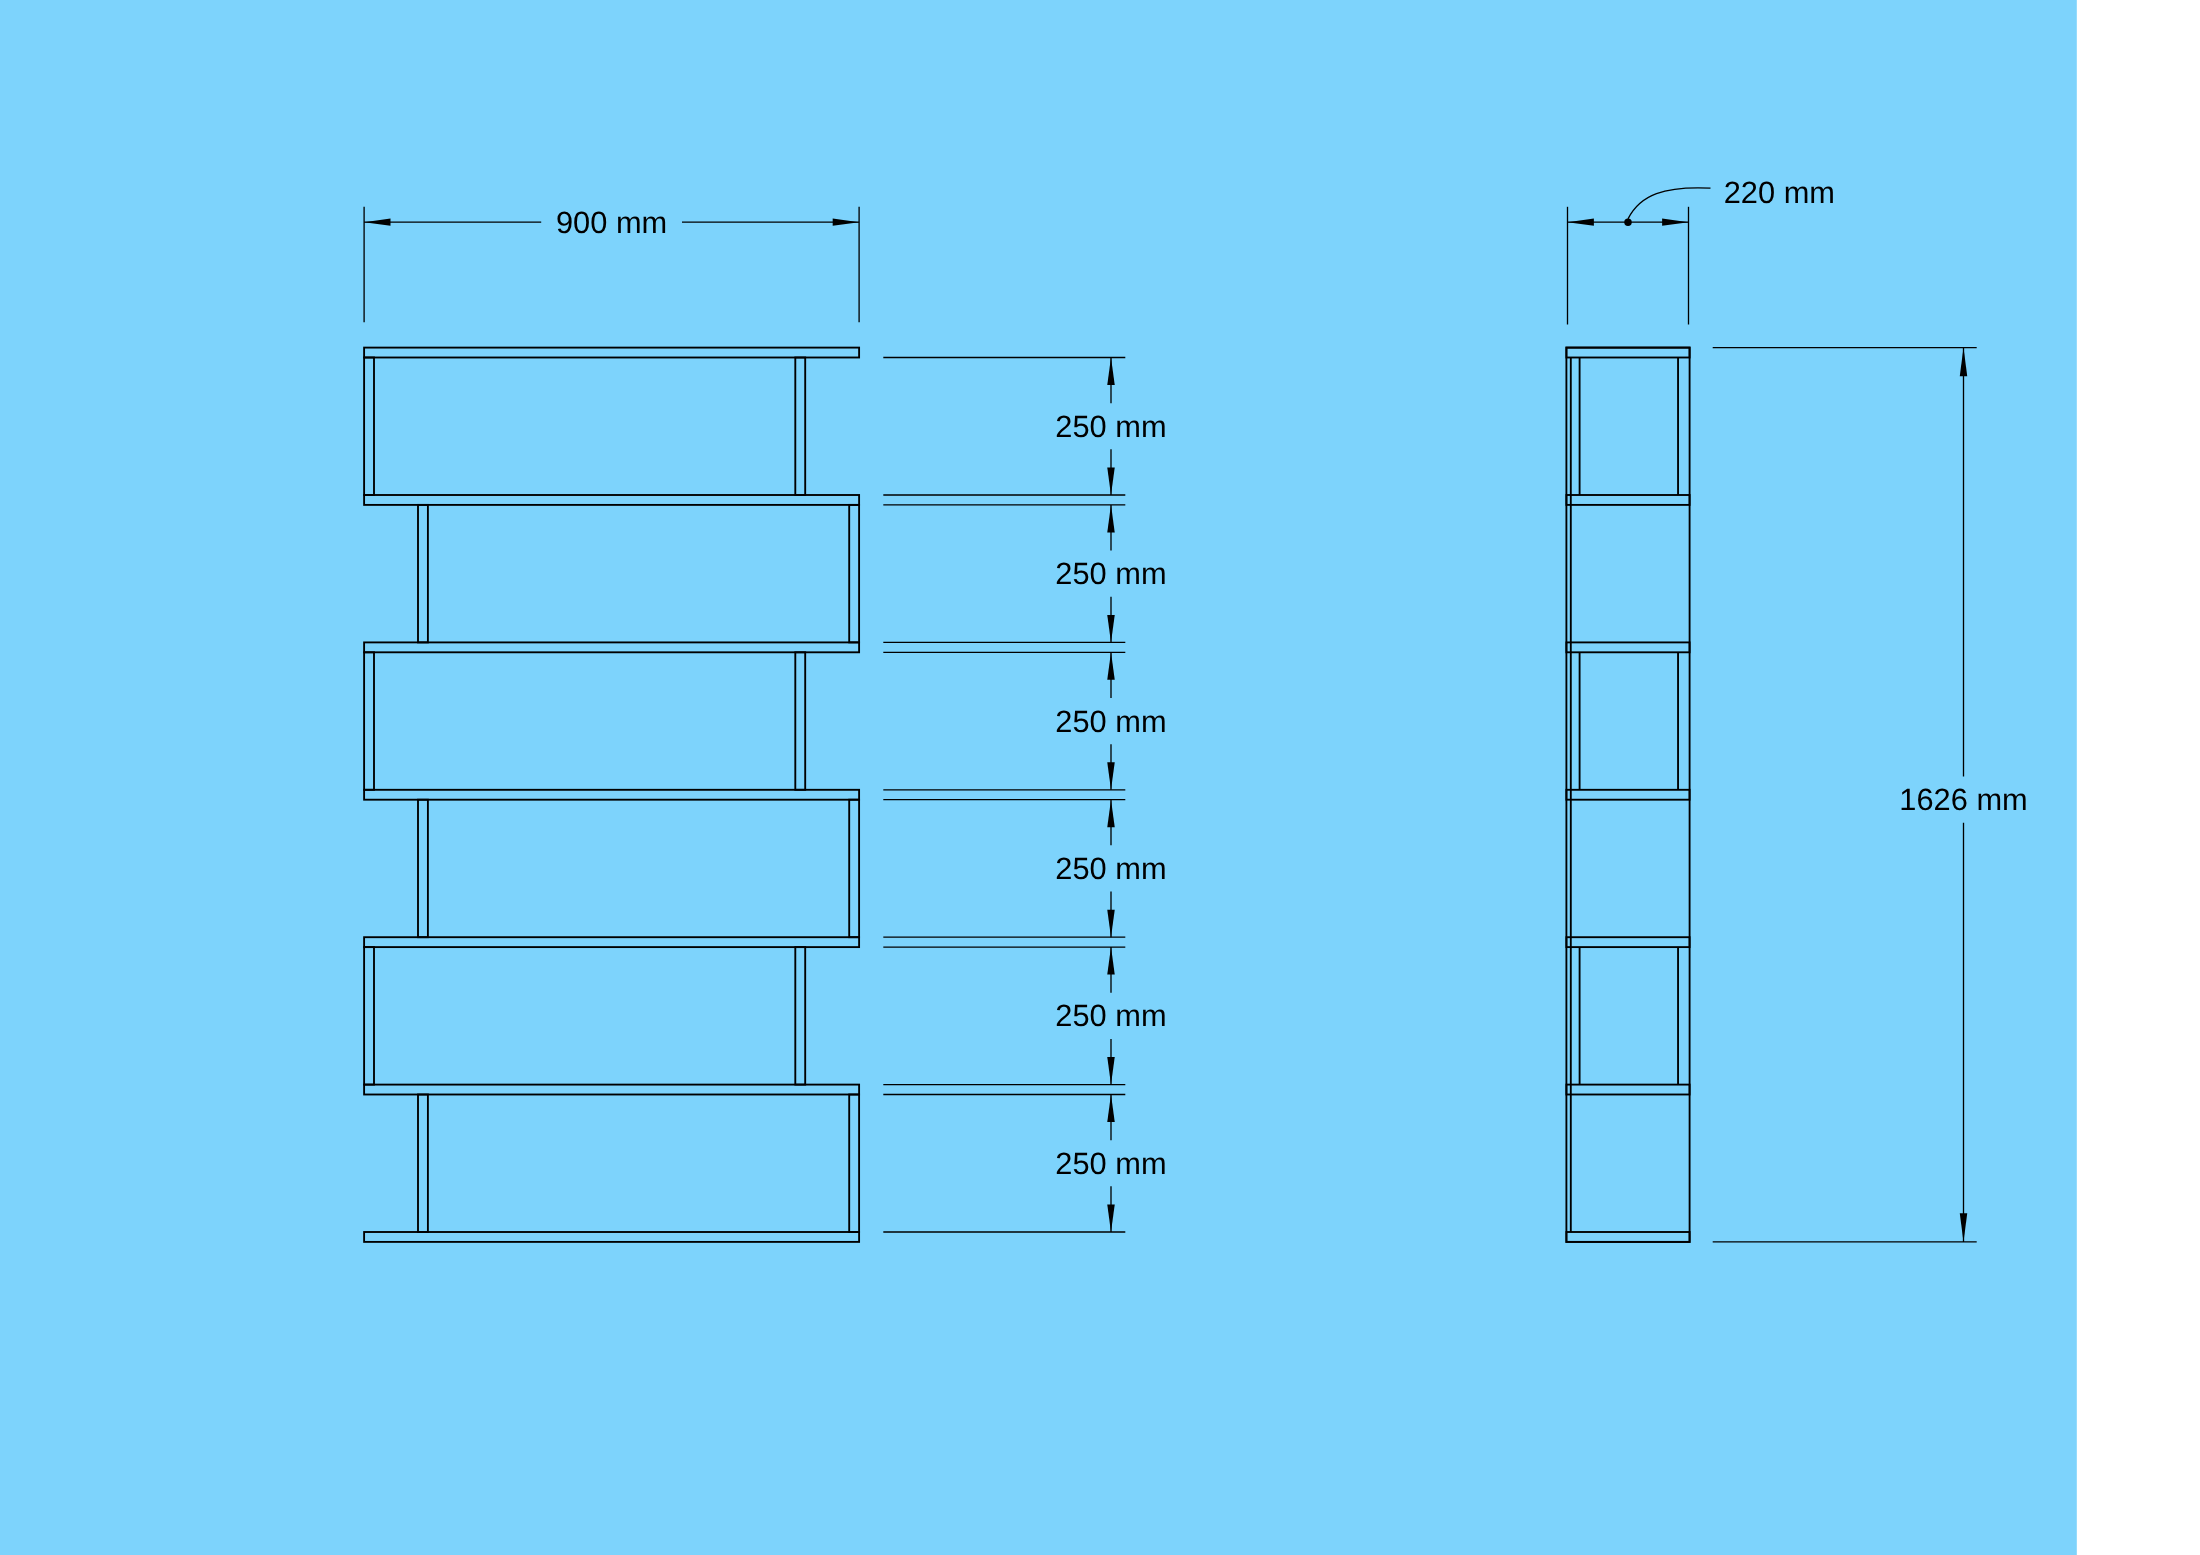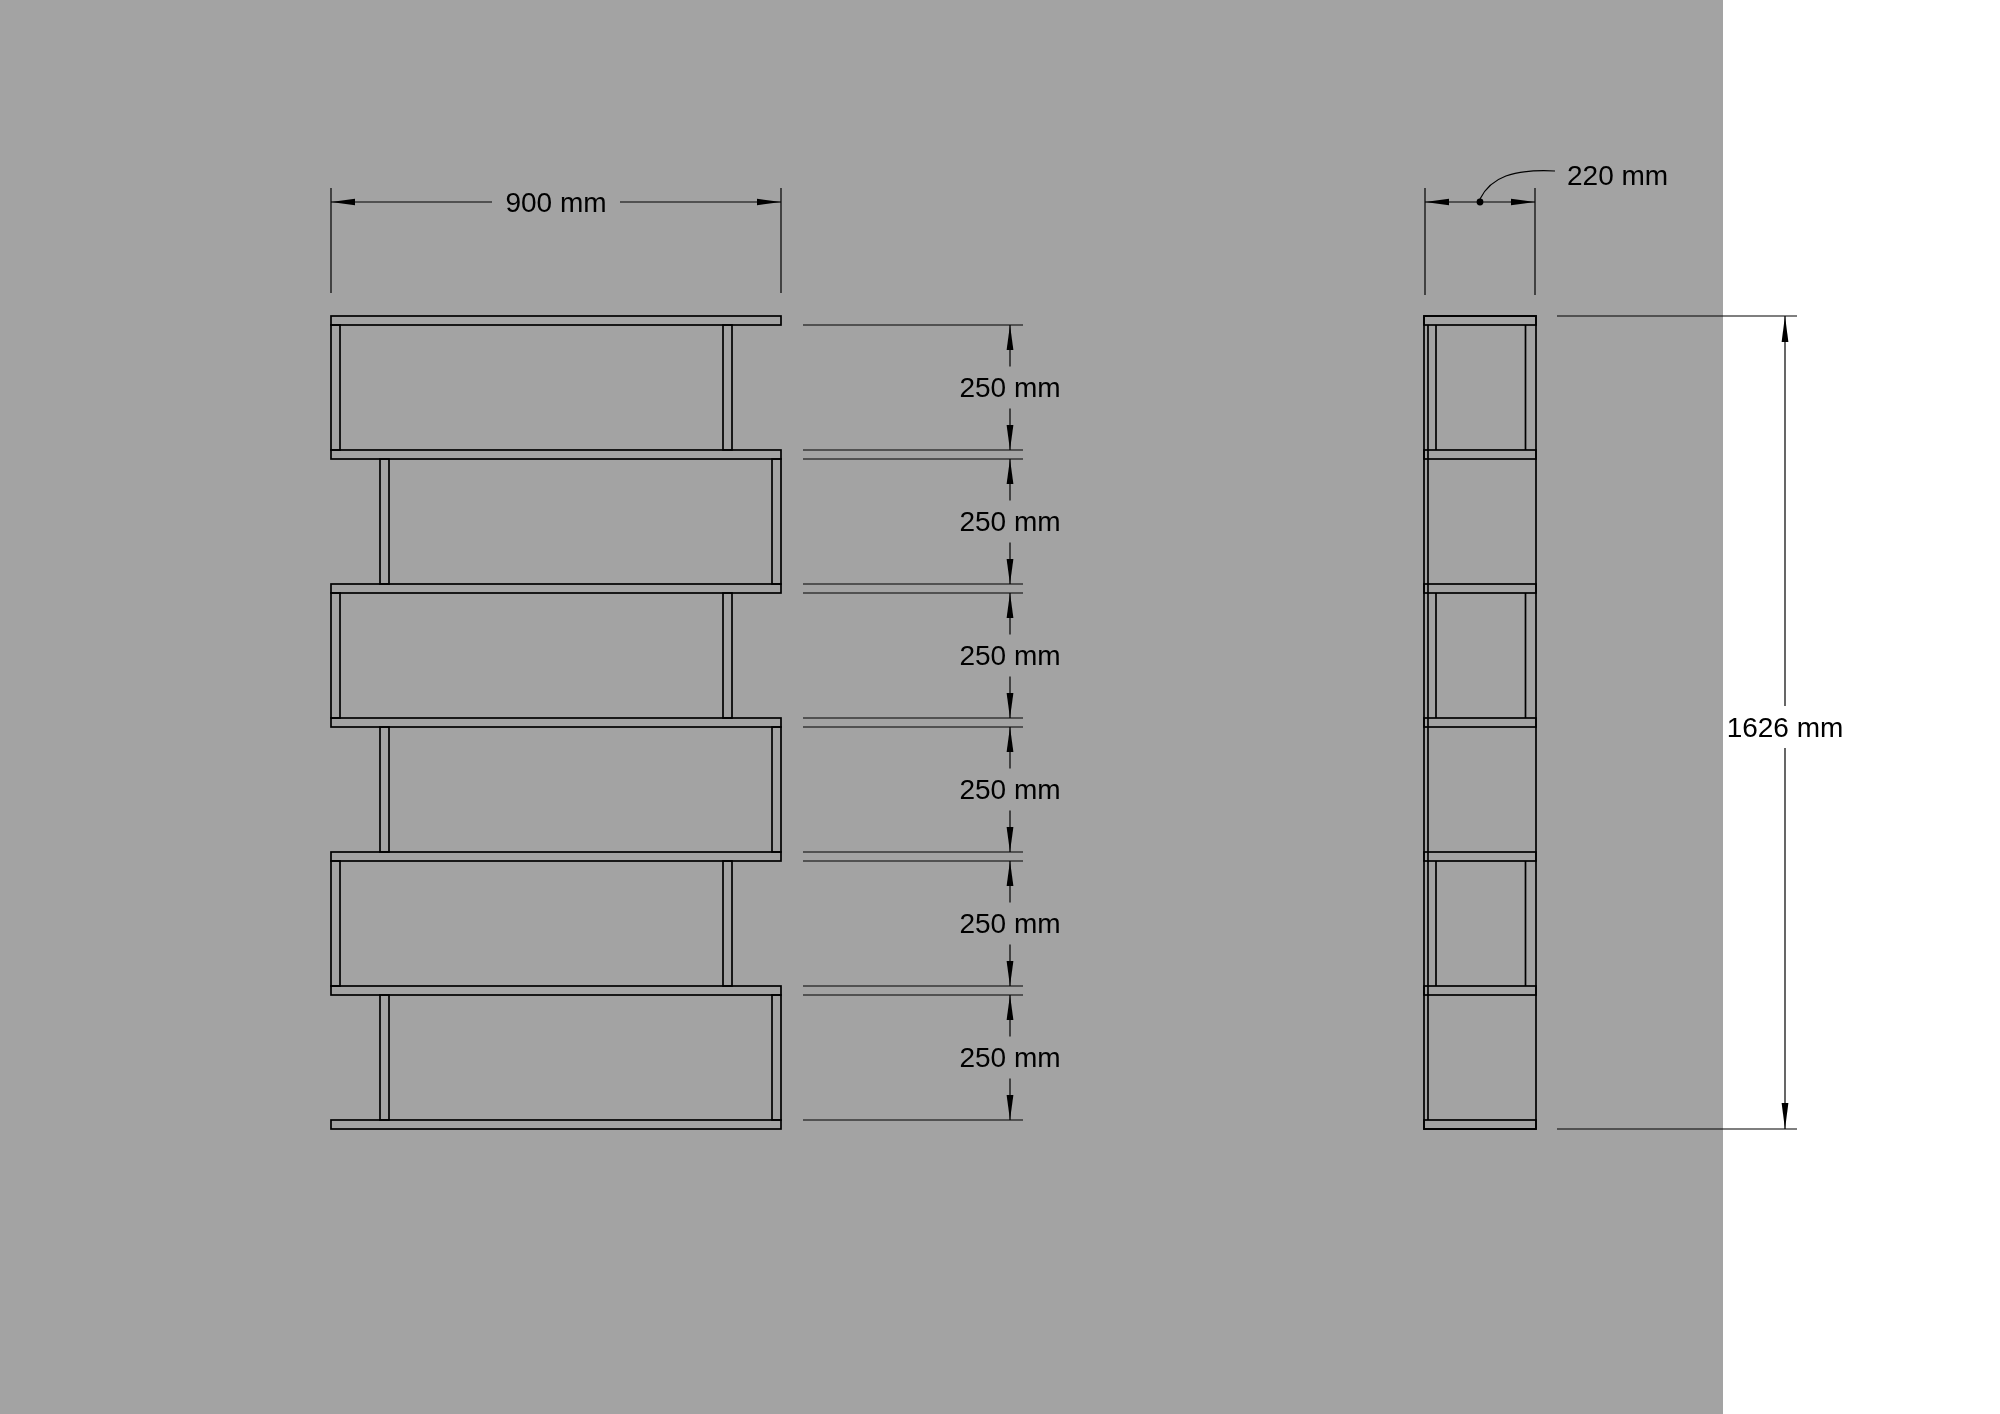--- a/index.html
+++ b/index.html
@@ -2,23 +2,23 @@
 <html><head>
 <meta charset="utf-8">
 <style>
   html, body {
     margin: 0;
     padding: 0;
     background: #ffffff;
   }
   .canvas {
     position: relative;
-    width: 1723px;
+    width: 1888px;
     height: 1414px;
-    background: #a3a3a3;
+    background: #7dd3fc;
     font-family: "Liberation Sans", sans-serif;
   }
   svg { display: block; }
   .obj  { stroke: #000000; stroke-width: 1.7; fill: none; }
   .dim  { stroke: #000000; stroke-width: 1.2; fill: none; }
   .arrw { fill: #000000; stroke: none; }
   .dimtext {
     font-family: "Liberation Sans", sans-serif;
     font-size: 28px;
     fill: #000000;

